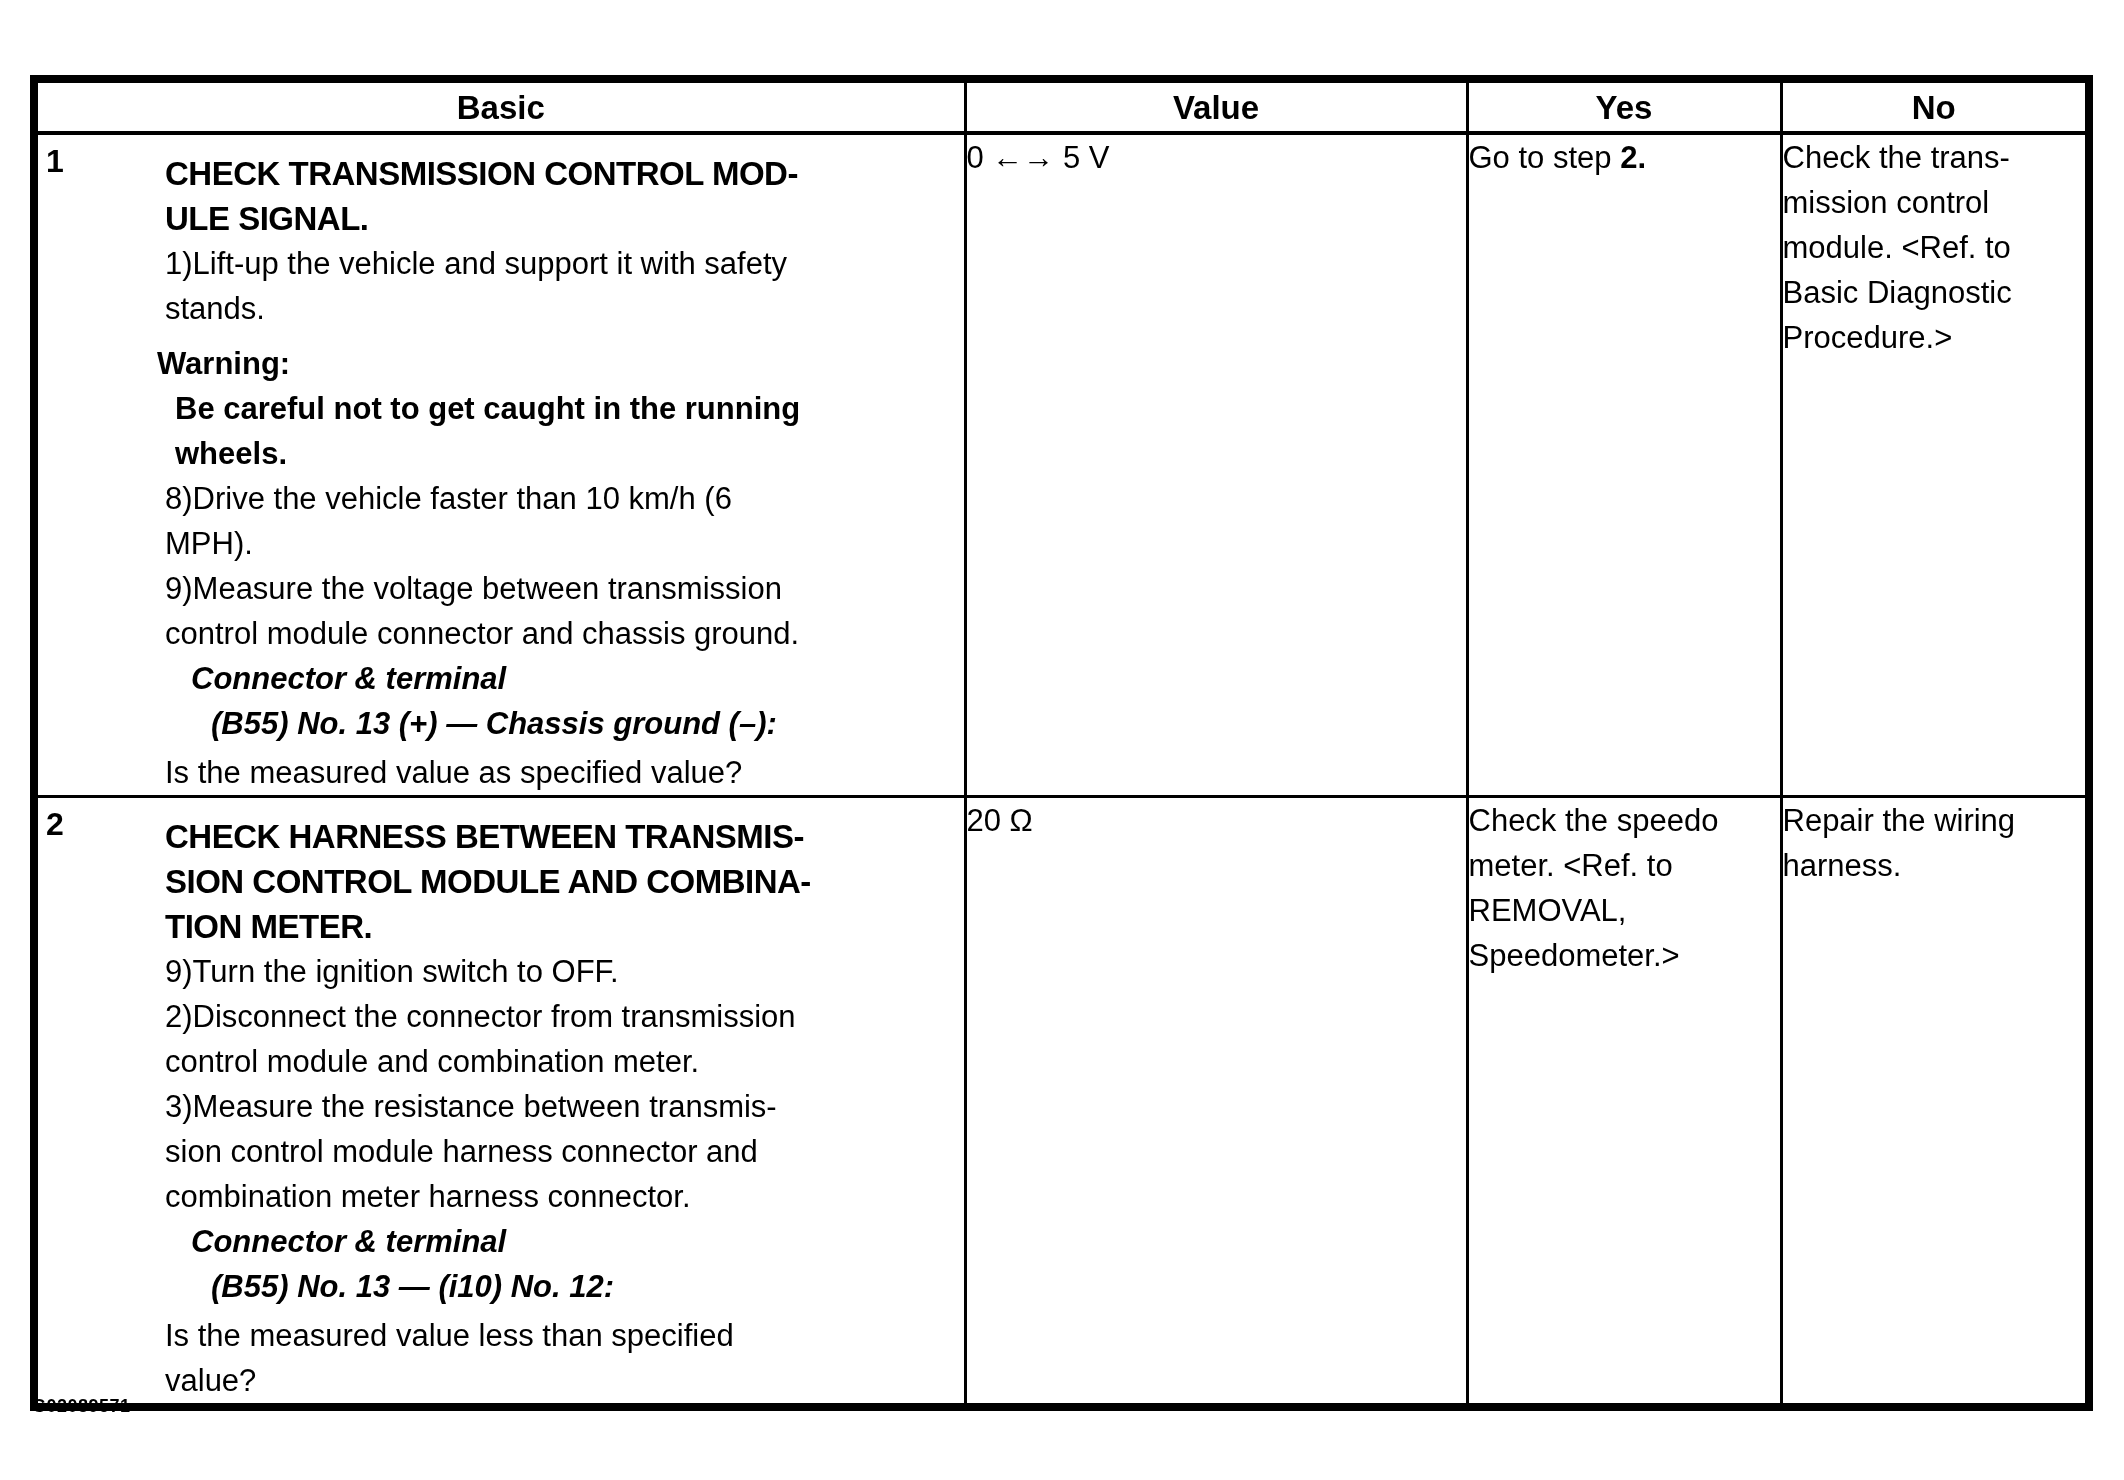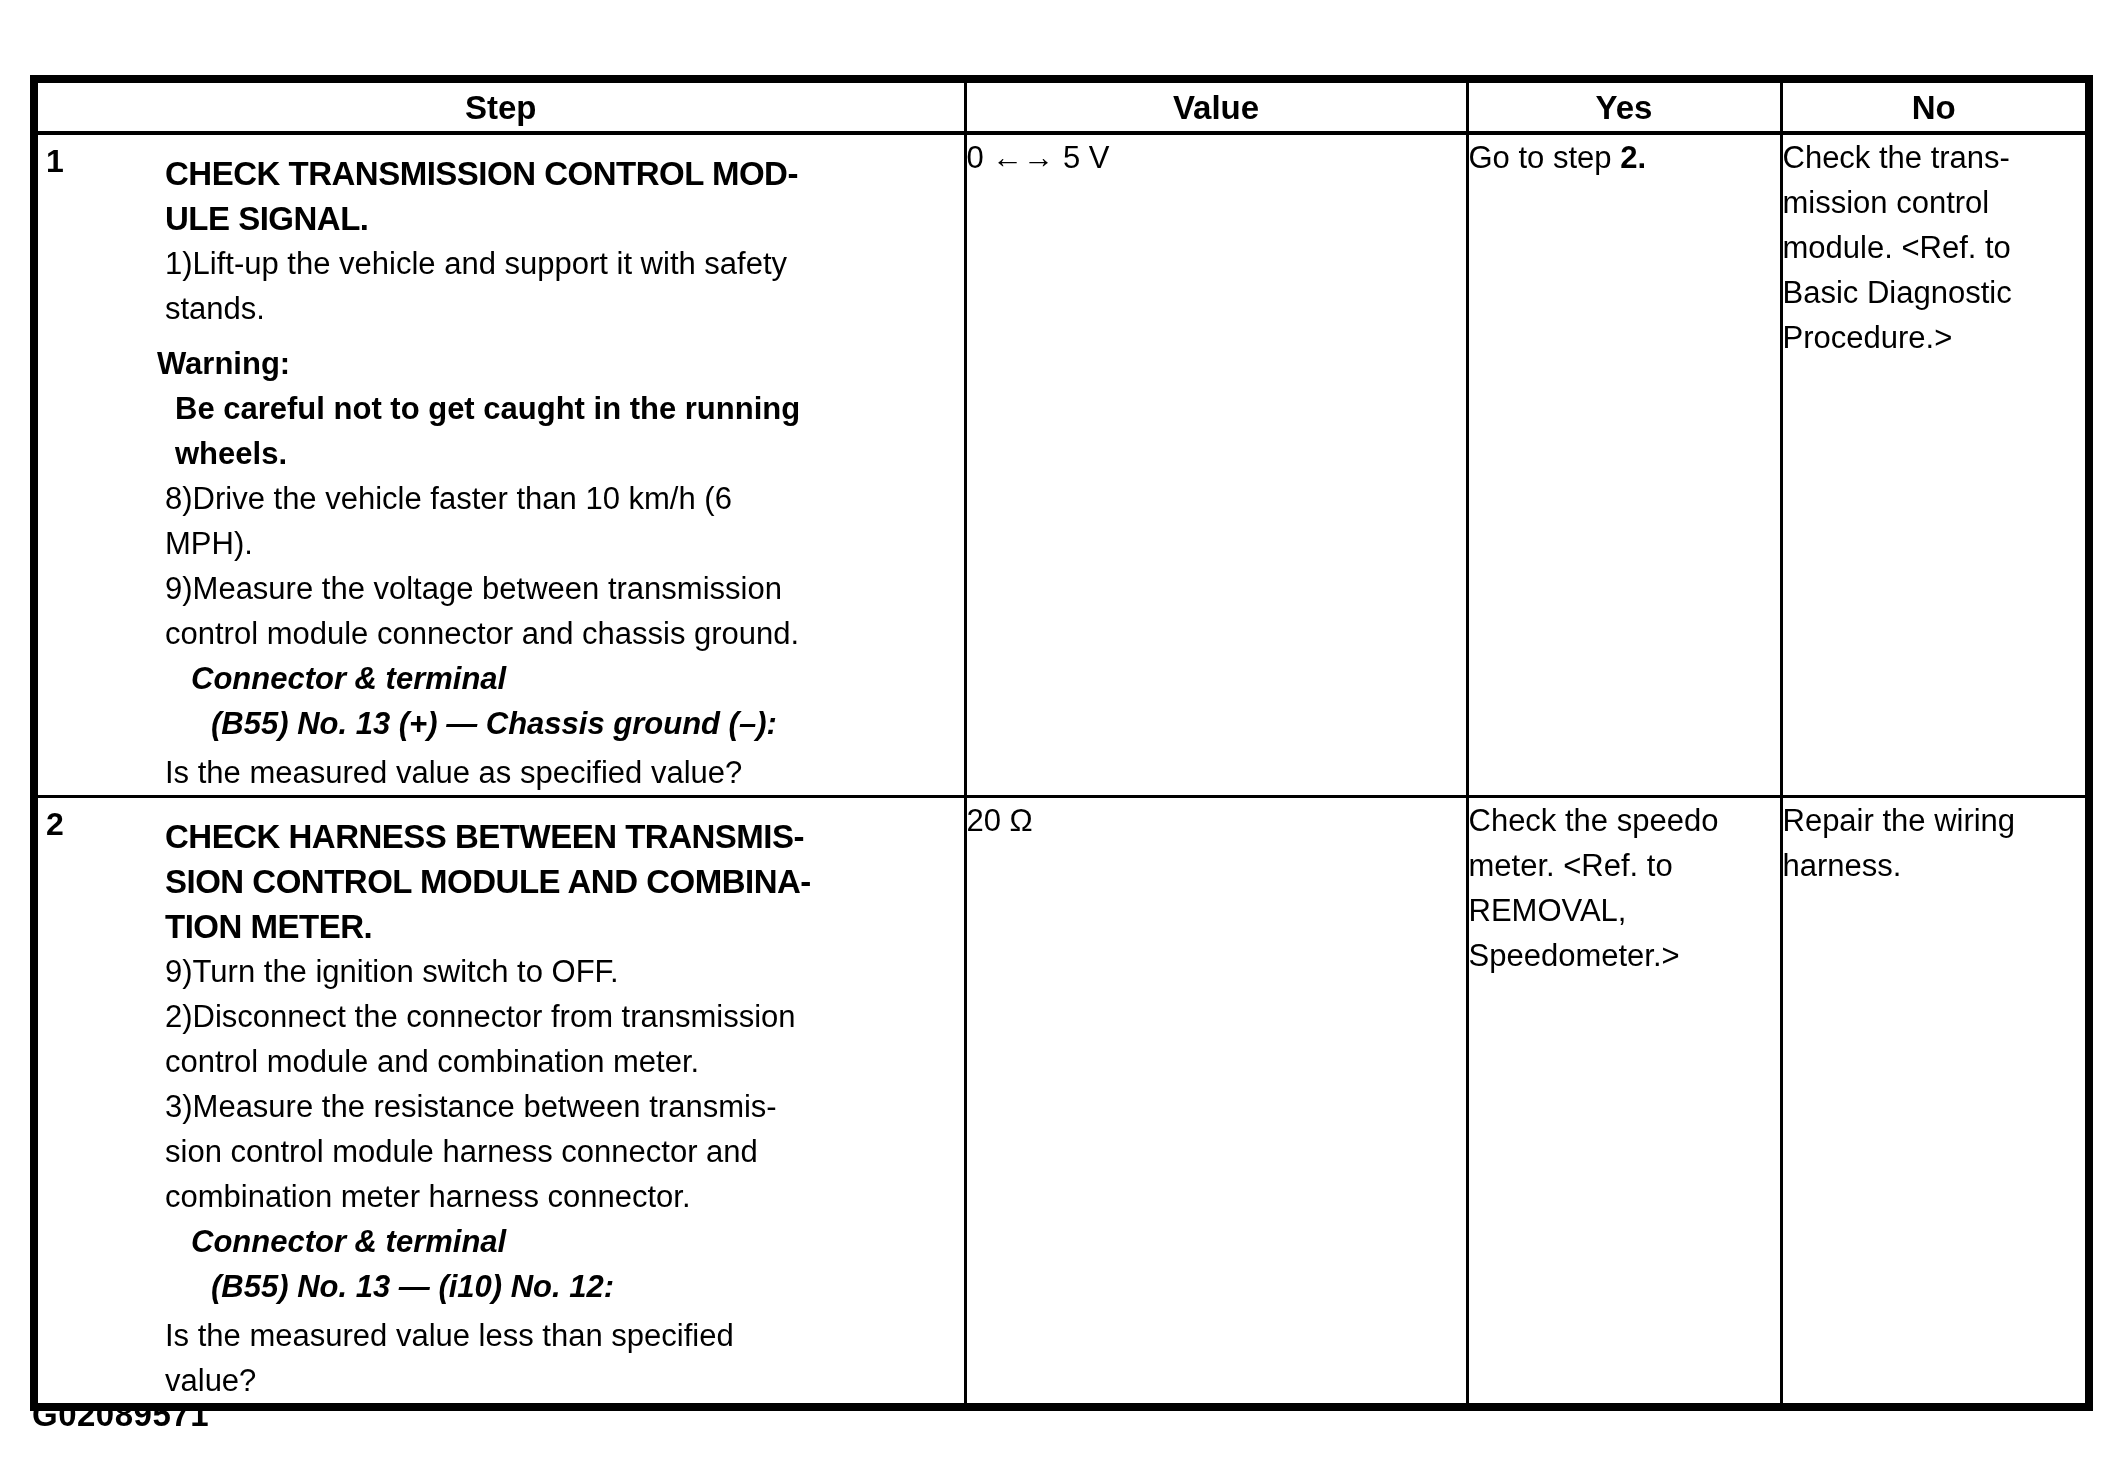--- a/index.html
+++ b/index.html
@@ -85,40 +85,40 @@
   .p-question { margin-top: 4px !important; }
   td.value-cell, td.yes-cell, td.no-cell {
     padding: 5px 8px;
     white-space: pre-line;
   }
   .bold { font-weight: bold; }
   .figure-code {
     position: absolute;
     left: 32px;
     top: 1396px;
-    font-size: 33px;
+    font-size: 18px;
     font-weight: bold;
     letter-spacing: 0.5px;
   }
 </style>
 </head>
 <body>
 
 <div class="page">
 
   <table class="diag">
     <colgroup>
       <col style="width:931px">
       <col style="width:502px">
       <col style="width:314px">
       <col style="width:308px">
     </colgroup>
     <thead>
       <tr>
-        <th>Step</th>
+        <th>Basic</th>
         <th>Value</th>
         <th>Yes</th>
         <th>No</th>
       </tr>
     </thead>
     <tbody>
       <tr class="row1">
         <td class="step-cell">
           <div class="step-num">1</div>
           <div class="step-body">

